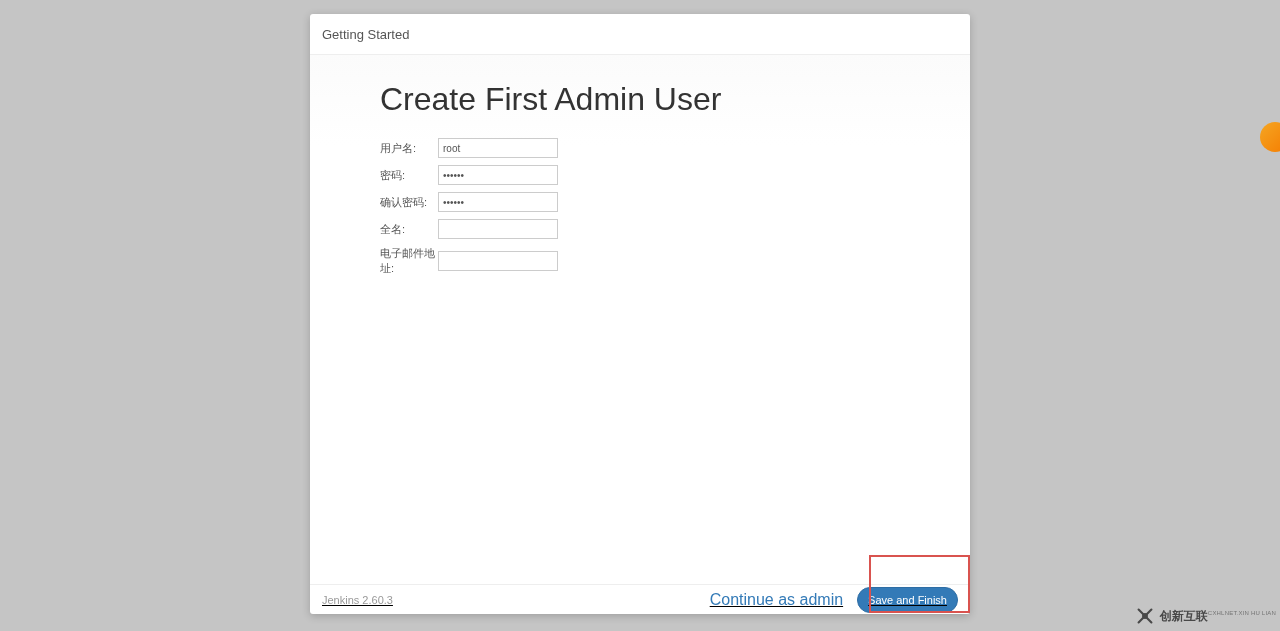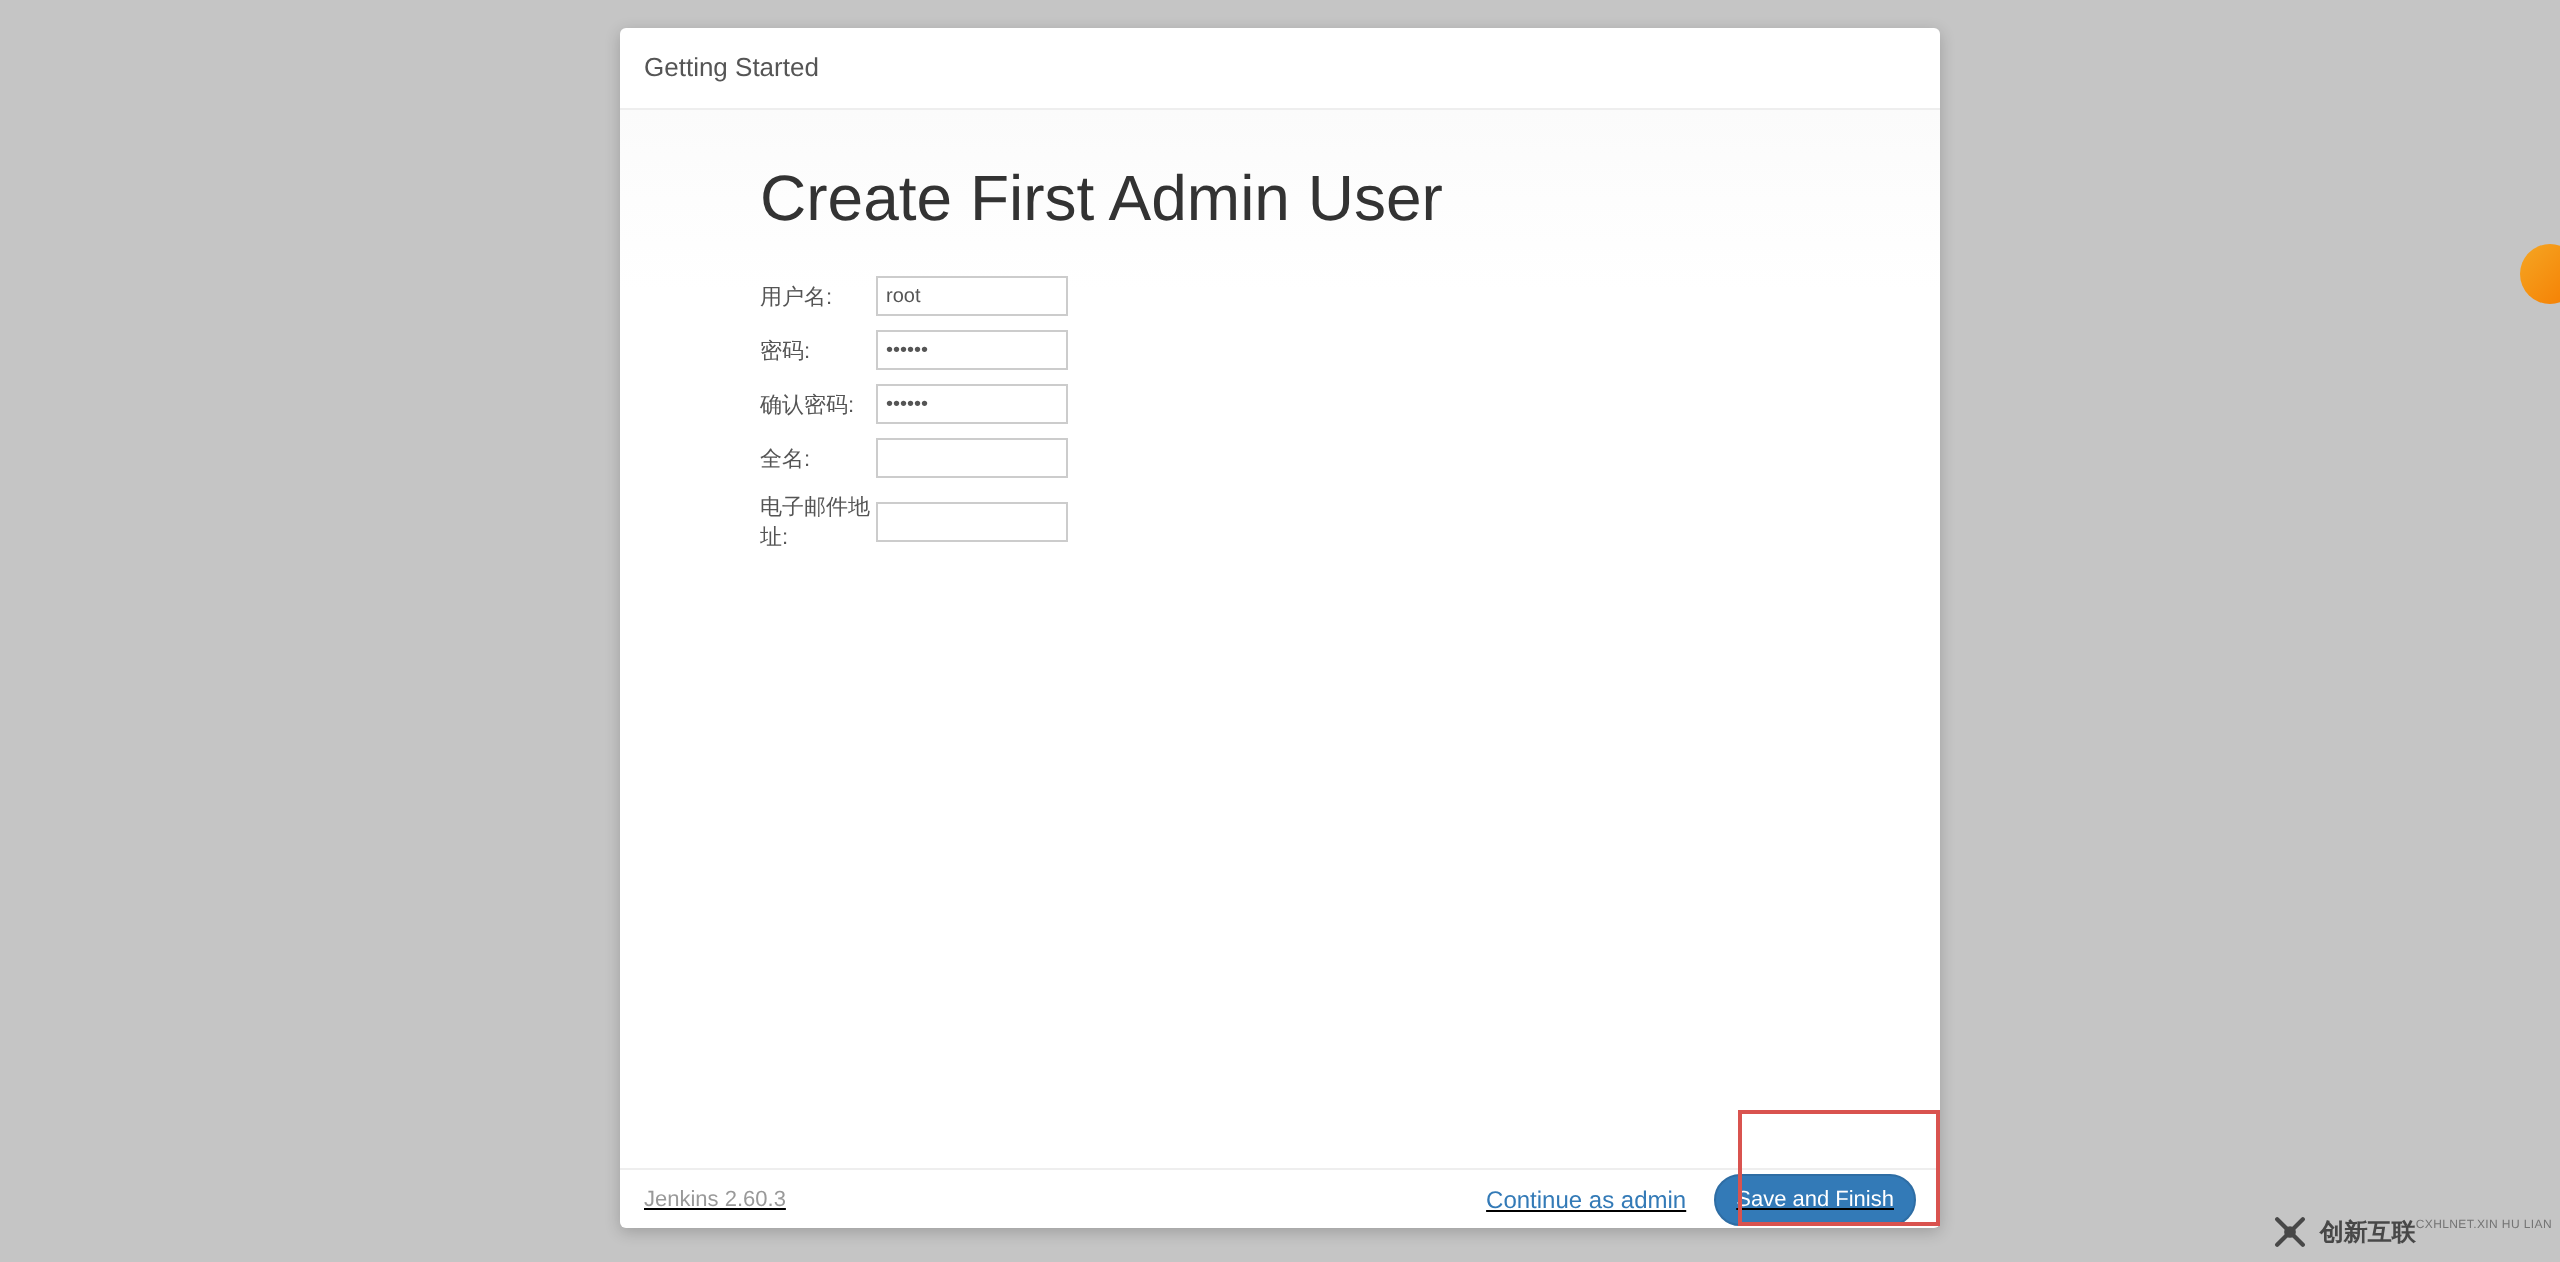--- a/index.html
+++ b/index.html
@@ -53,21 +53,21 @@
       margin-bottom: 7px;
       font-size: 11px;
     }
     .form-label {
       width: 58px;
       color: #555;
       text-align: left;
       flex-shrink: 0;
     }
     .form-input {
-      width: 96px;
+      width: 120px;
       height: 20px;
       border: 1px solid #ccc;
       padding: 2px 4px;
       font-size: 10px;
       color: #555;
       background: #fff;
     }
     .dialog-footer {
       border-top: 1px solid #eee;
       padding: 11px 12px;
@@ -80,21 +80,21 @@
     .footer-left {
       font-size: 11px;
       color: #999;
     }
     .footer-right {
       display: flex;
       align-items: center;
       gap: 14px;
     }
     .continue-link {
-      font-size: 12px;
+      font-size: 16px;
       color: #337ab7;
       cursor: pointer;
       margin-left: 39px;
     }
     .save-button {
       background-color: #337ab7;
       border: 1px solid #2e6da4;
       color: #fff;
       font-size: 11px;
       padding: 6px 10px;

